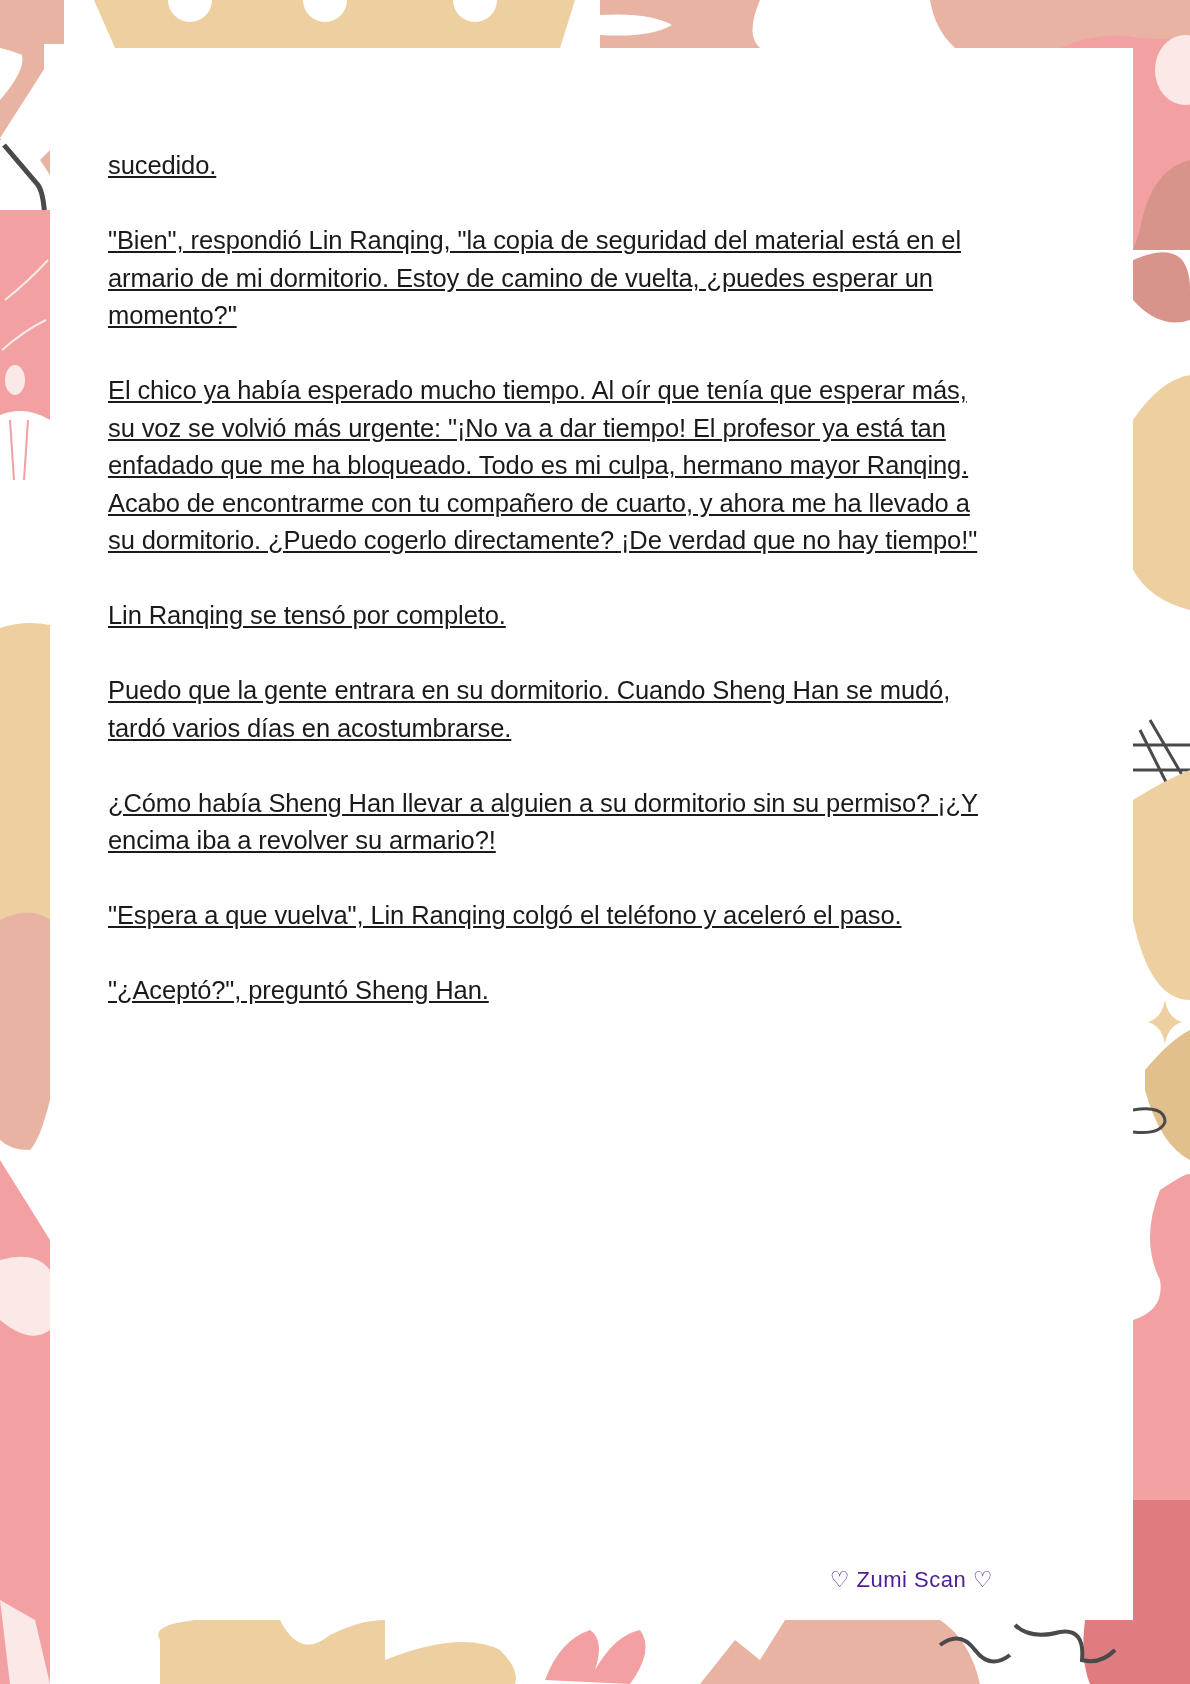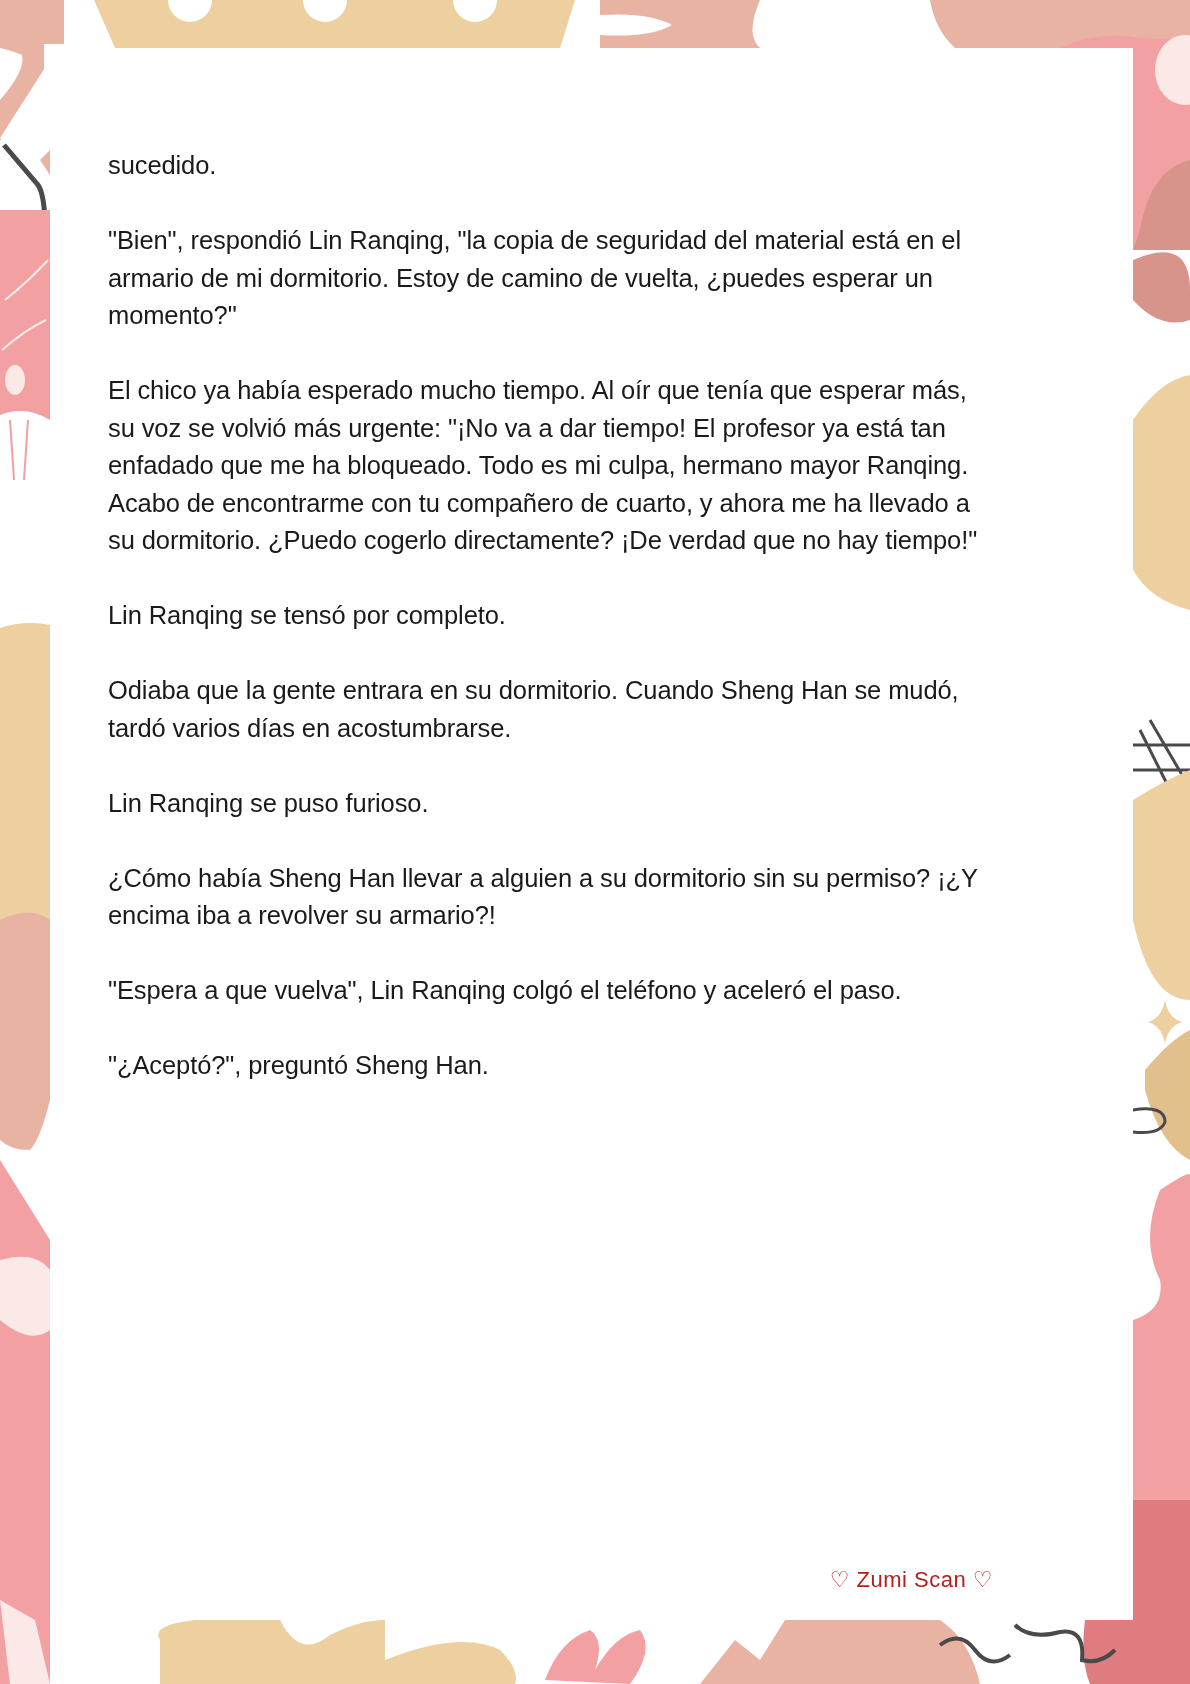--- a/index.html
+++ b/index.html
@@ -18,25 +18,25 @@
   }
   .content {
     position: absolute;
     left: 58px; top: 99px;
     width: 1000px;
     color: #1a1a1a;
     font-size: 25.5px;
     line-height: 37.5px;
     letter-spacing: -0.1px;
   }
-  .para { margin: 0 0 37.5px 0; white-space: pre-line; }
+  .para { margin: 0 0 37.5px 0; white-space: pre-line; text-decoration: underline; }
   .credit {
     position: absolute;
     right: 140px; bottom: 27px;
-    color: #b91c1c;
+    color: #4c1d95;
     font-size: 22px;
     letter-spacing: 0.5px;
   }
 </style>
 </head>
 <body>
 
 <svg class="deco" width="1190" height="1684" viewBox="0 0 1190 1684" style="left:0;top:0;">
 
   <path d="M0 0 H64 V44 H44 V120 Q30 140 0 140 V100 Q26 70 22 55 Q10 50 0 48 Z" fill="#e8b3a3"></path>
@@ -86,22 +86,21 @@
     <p class="para">sucedido.</p>
     <p class="para">"Bien", respondió Lin Ranqing, "la copia de seguridad del material está en el
 armario de mi dormitorio. Estoy de camino de vuelta, ¿puedes esperar un
 momento?"</p>
     <p class="para">El chico ya había esperado mucho tiempo. Al oír que tenía que esperar más,
 su voz se volvió más urgente: "¡No va a dar tiempo! El profesor ya está tan
 enfadado que me ha bloqueado. Todo es mi culpa, hermano mayor Ranqing.
 Acabo de encontrarme con tu compañero de cuarto, y ahora me ha llevado a
 su dormitorio. ¿Puedo cogerlo directamente? ¡De verdad que no hay tiempo!"</p>
     <p class="para">Lin Ranqing se tensó por completo.</p>
-    <p class="para">Odiaba que la gente entrara en su dormitorio. Cuando Sheng Han se mudó,
+    <p class="para">Puedo que la gente entrara en su dormitorio. Cuando Sheng Han se mudó,
 tardó varios días en acostumbrarse.</p>
-    <p class="para">Lin Ranqing se puso furioso.</p>
     <p class="para">¿Cómo había Sheng Han llevar a alguien a su dormitorio sin su permiso? ¡¿Y
 encima iba a revolver su armario?!</p>
     <p class="para">"Espera a que vuelva", Lin Ranqing colgó el teléfono y aceleró el paso.</p>
     <p class="para">"¿Aceptó?", preguntó Sheng Han.</p>
   </div>
   <div class="credit">♡ Zumi Scan ♡</div>
 </div>
 
 </body></html>

